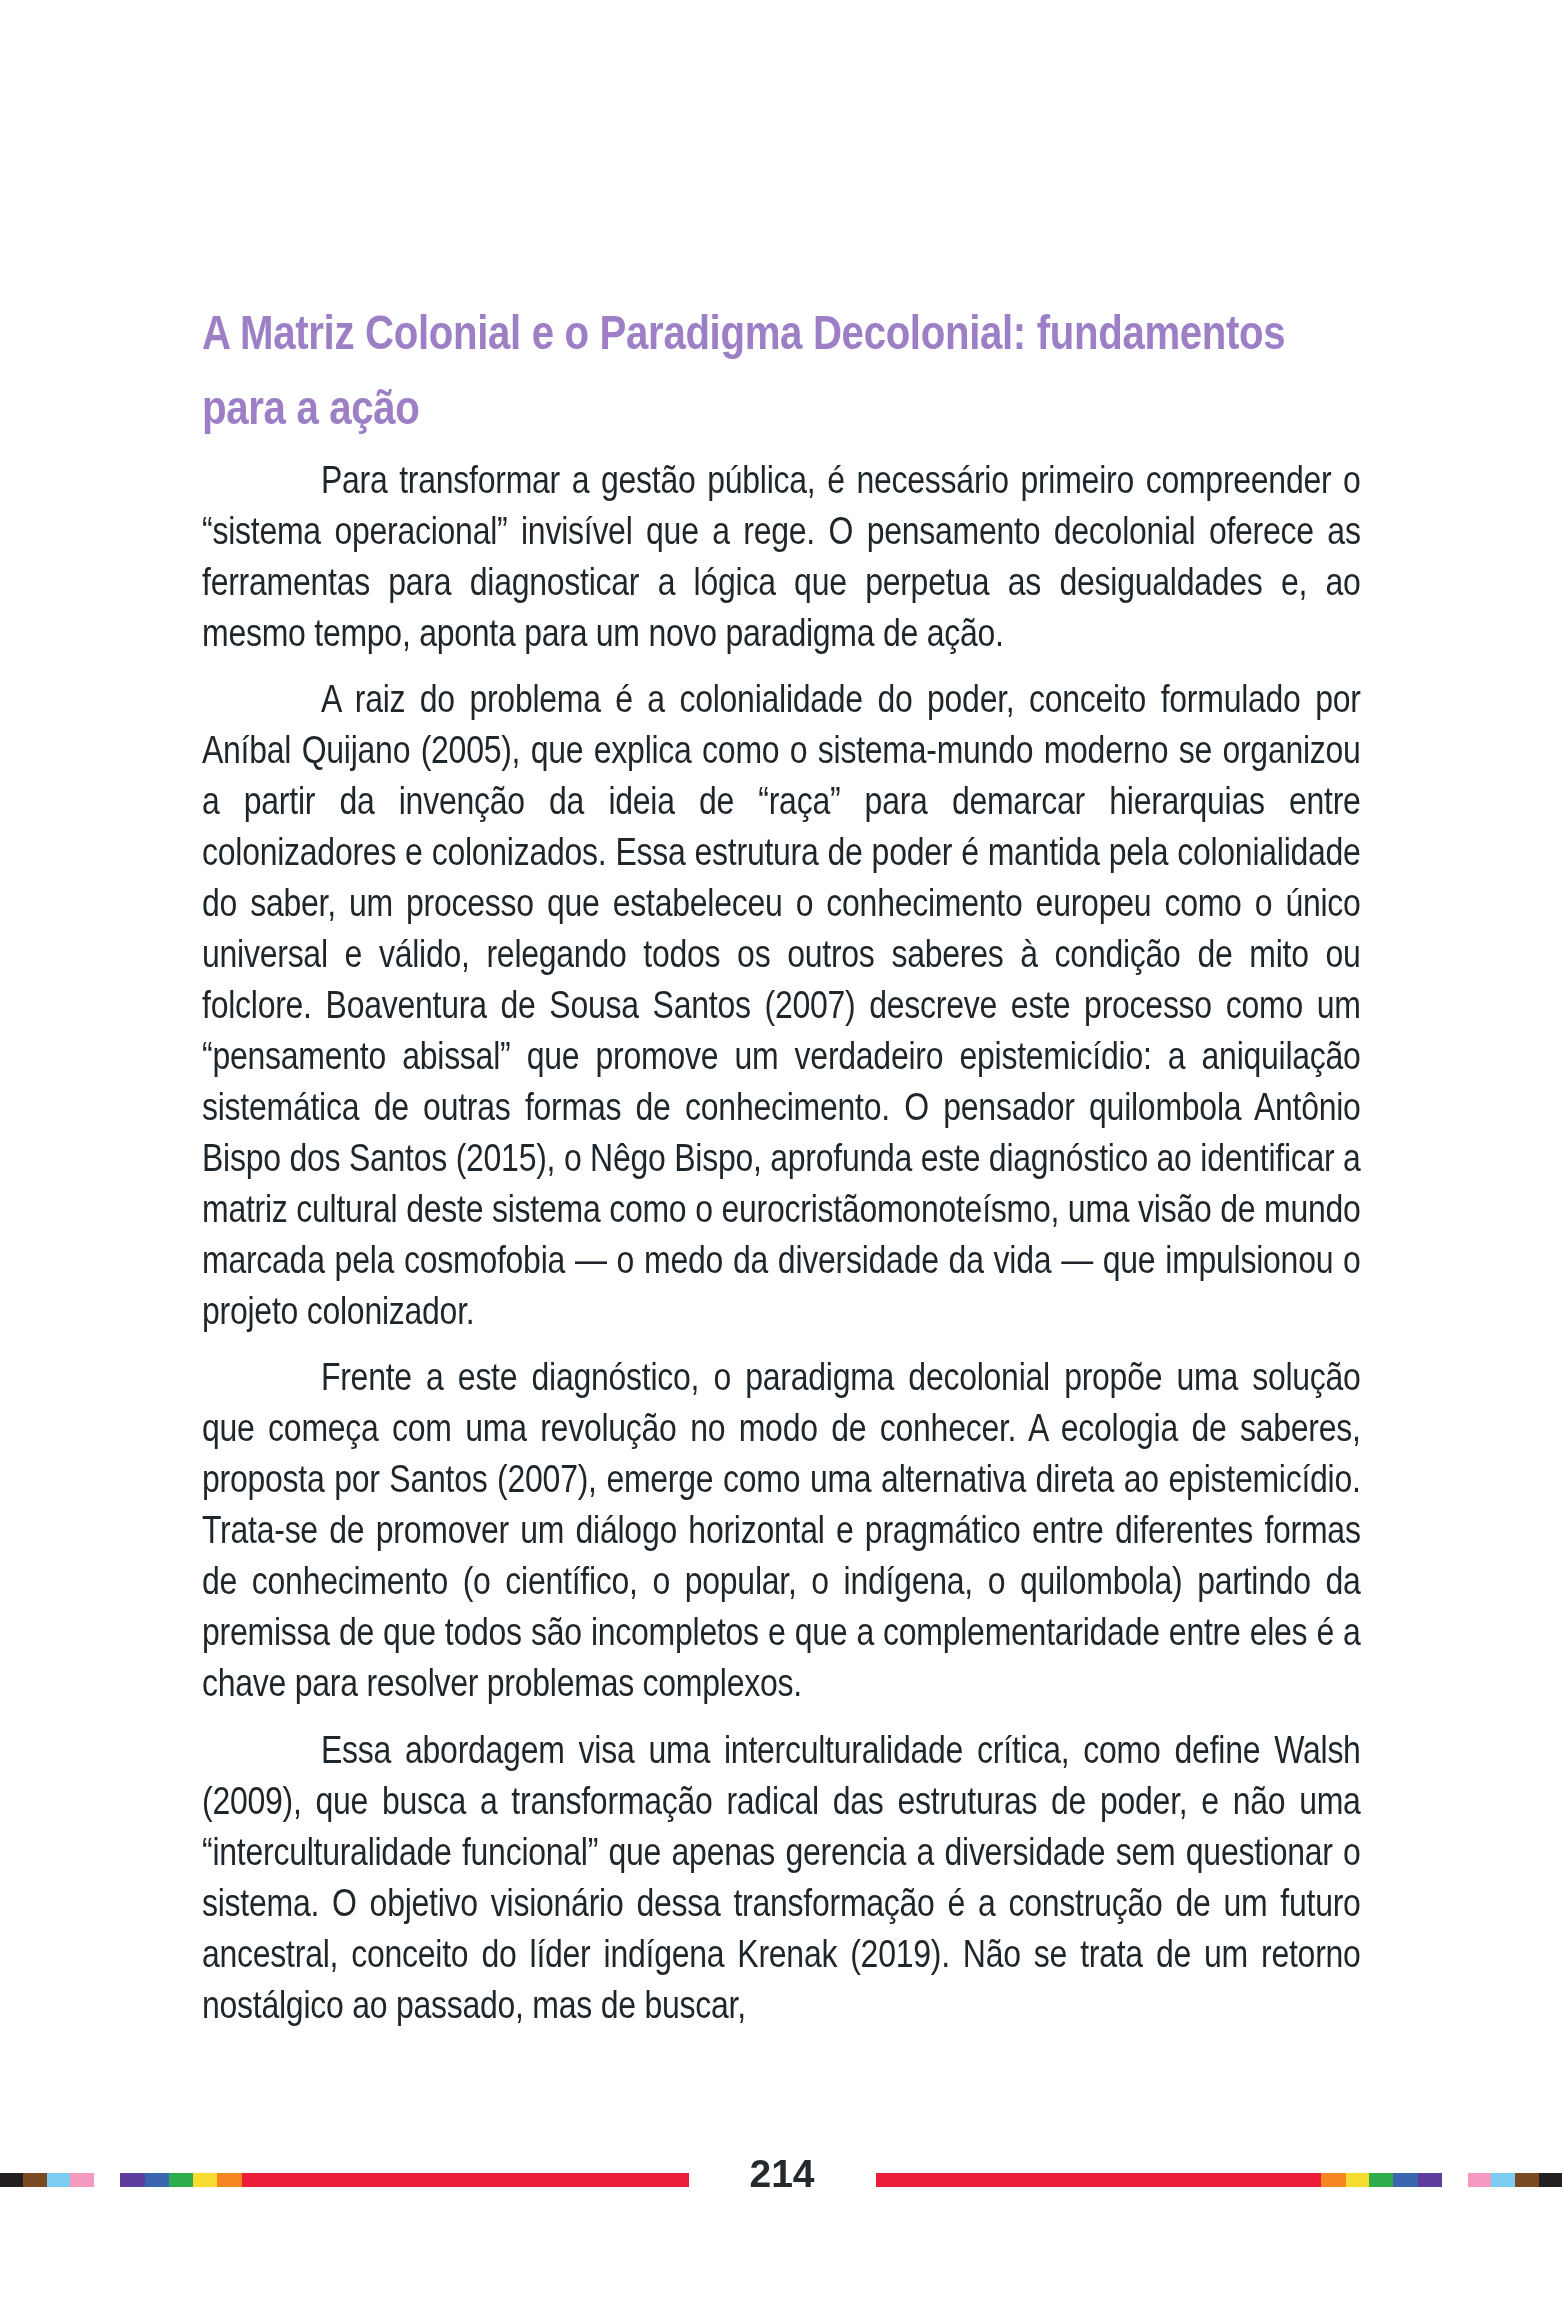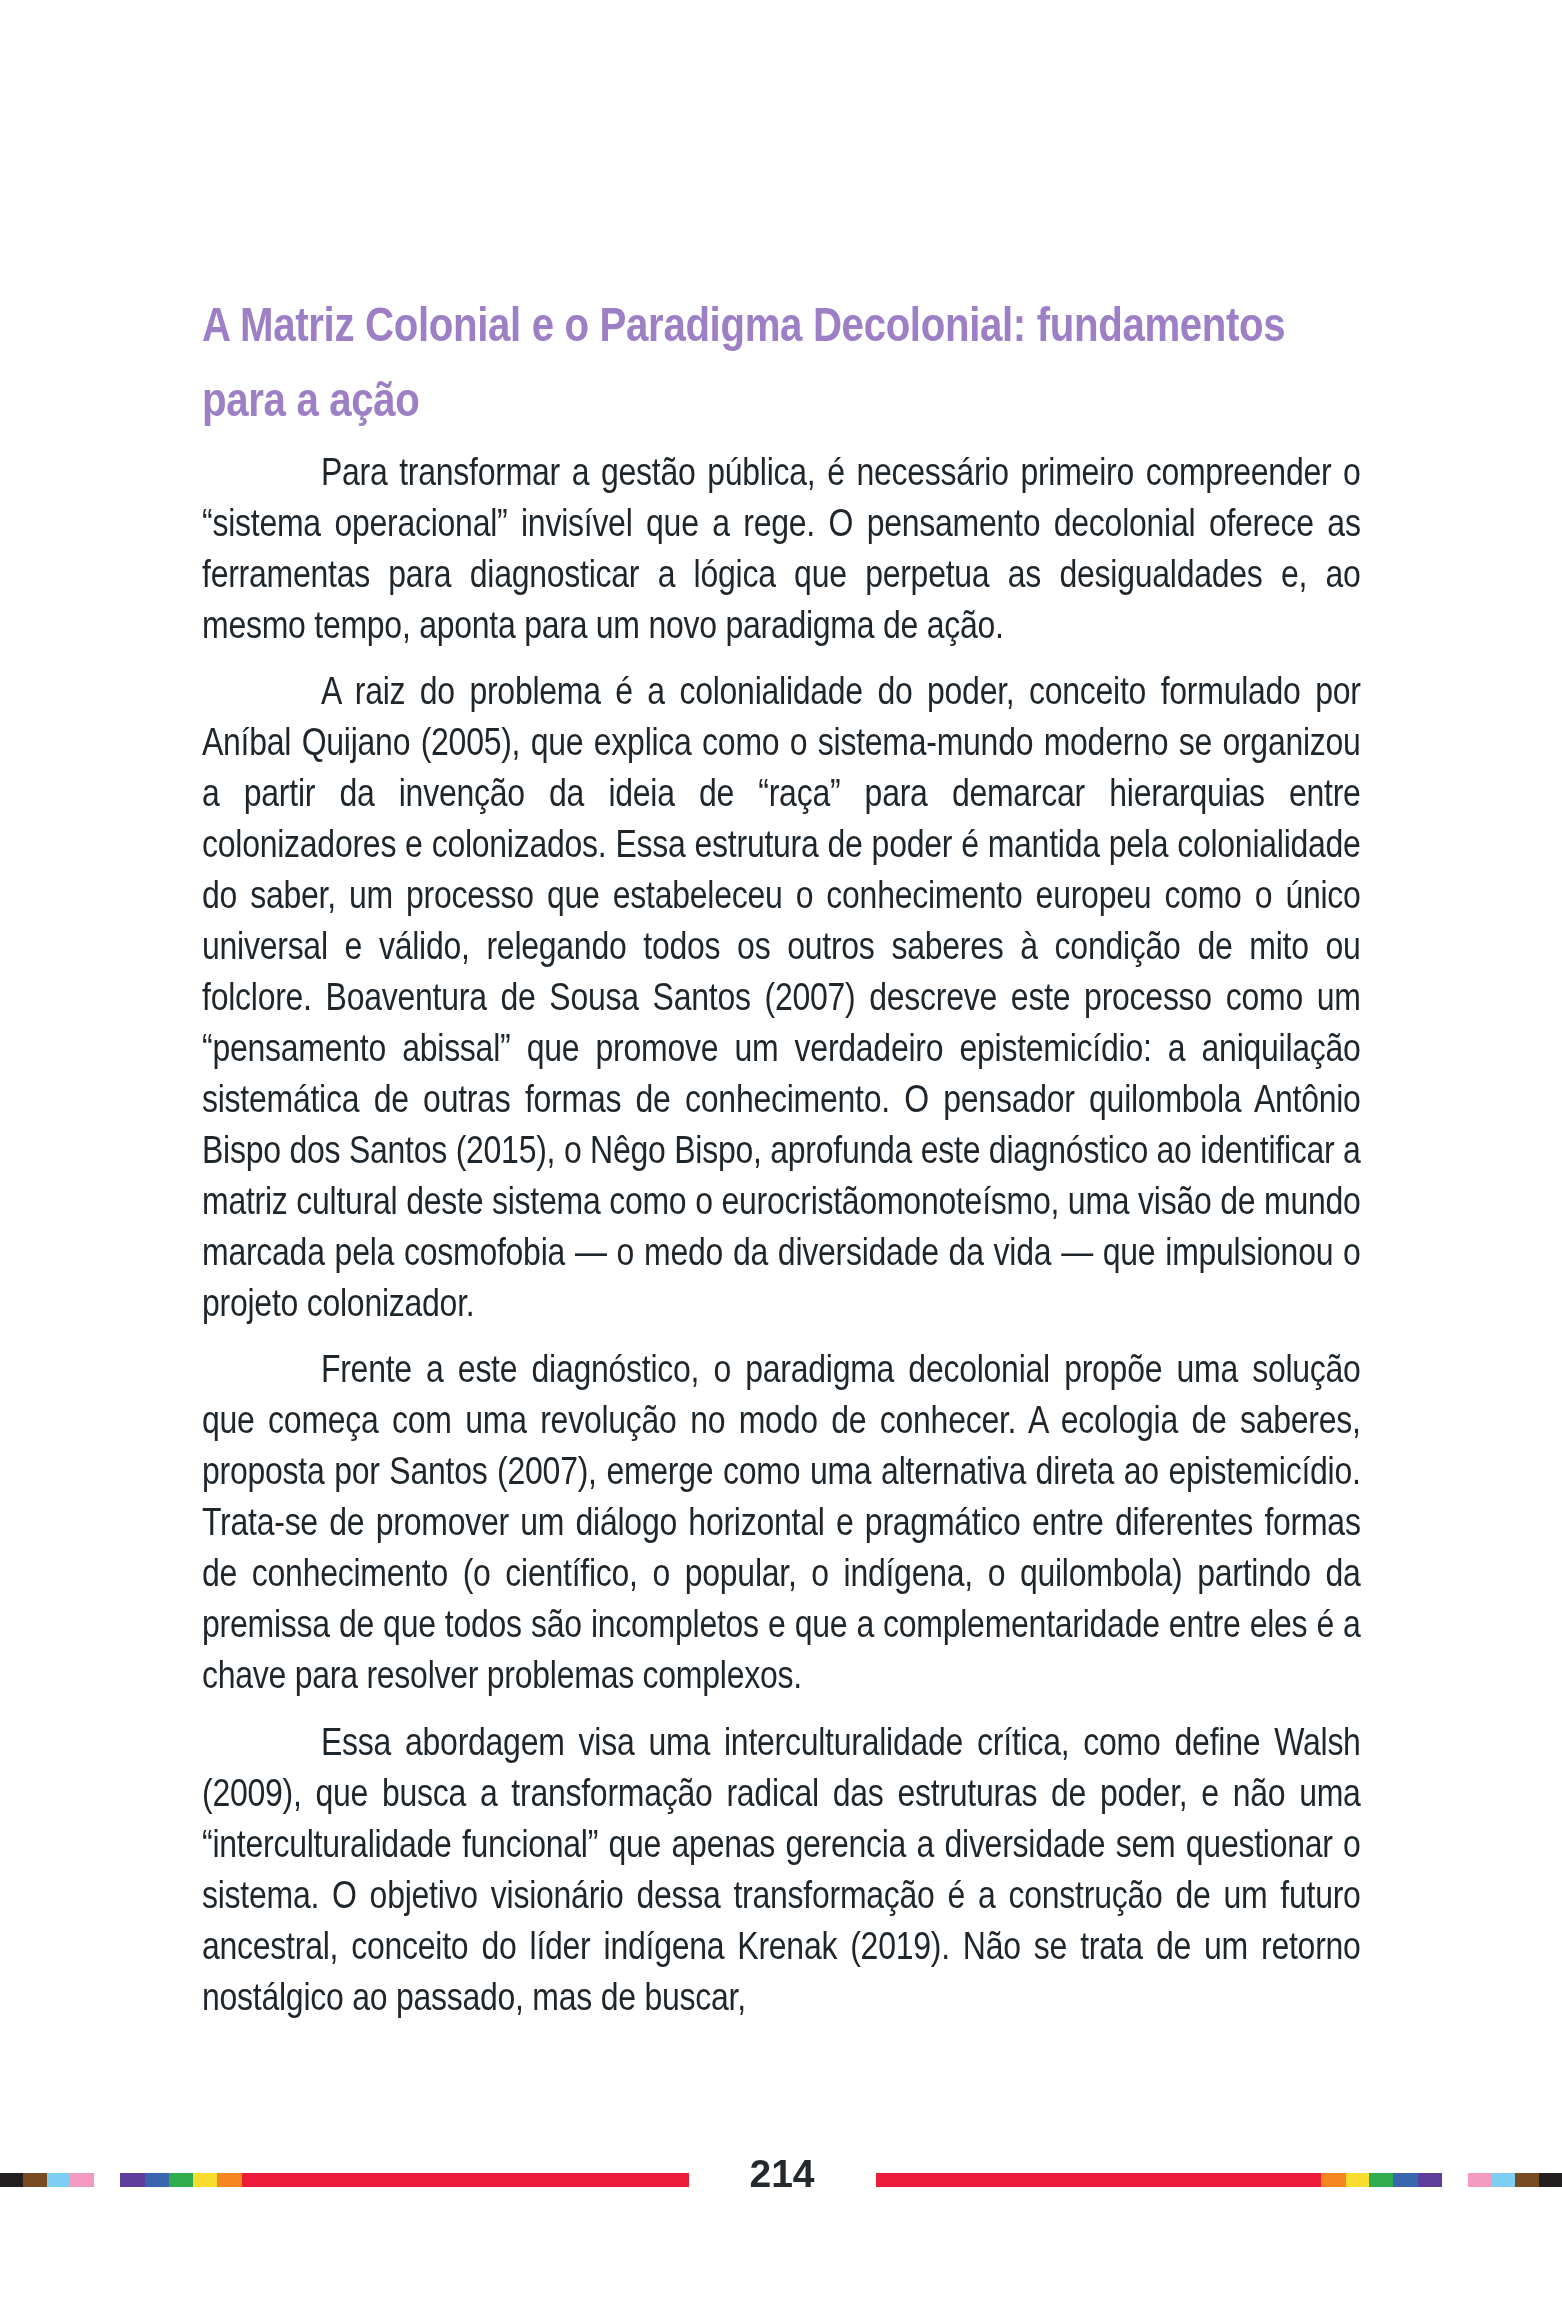--- a/index.html
+++ b/index.html
@@ -9,21 +9,21 @@
     height: 2319px;
     position: relative;
     overflow: hidden;
     font-family: "Liberation Sans", "DejaVu Sans", sans-serif;
   }
 
   
   .content {
     position: absolute;
     left: 202px;
-    top: 287px;
+    top: 295px;
     width: 1159px;
   }
   .scale-wrap {
     width: 1413px;
     transform: scaleX(0.82);
     transform-origin: 0 0;
   }
 
   .heading {
     font-weight: bold;

